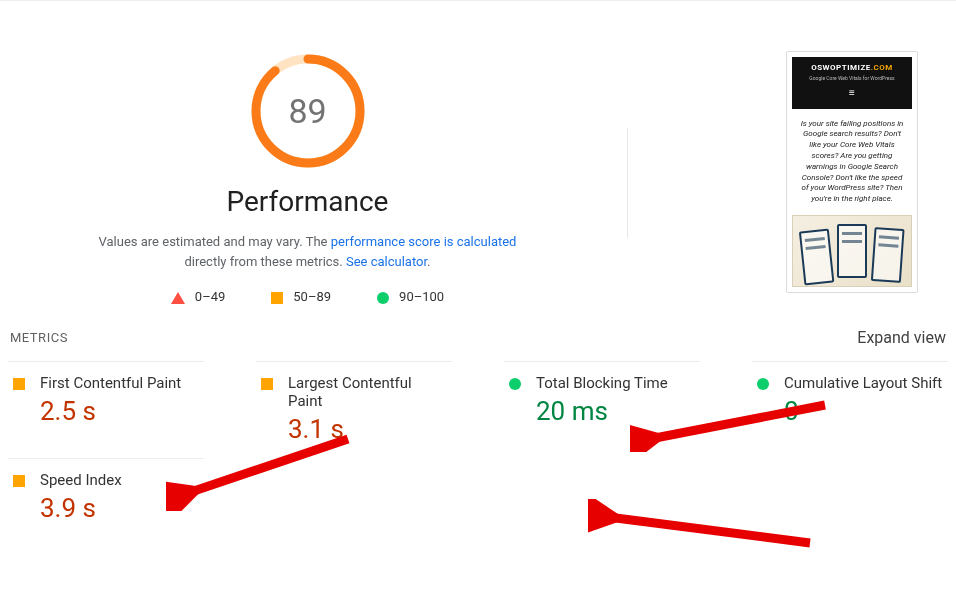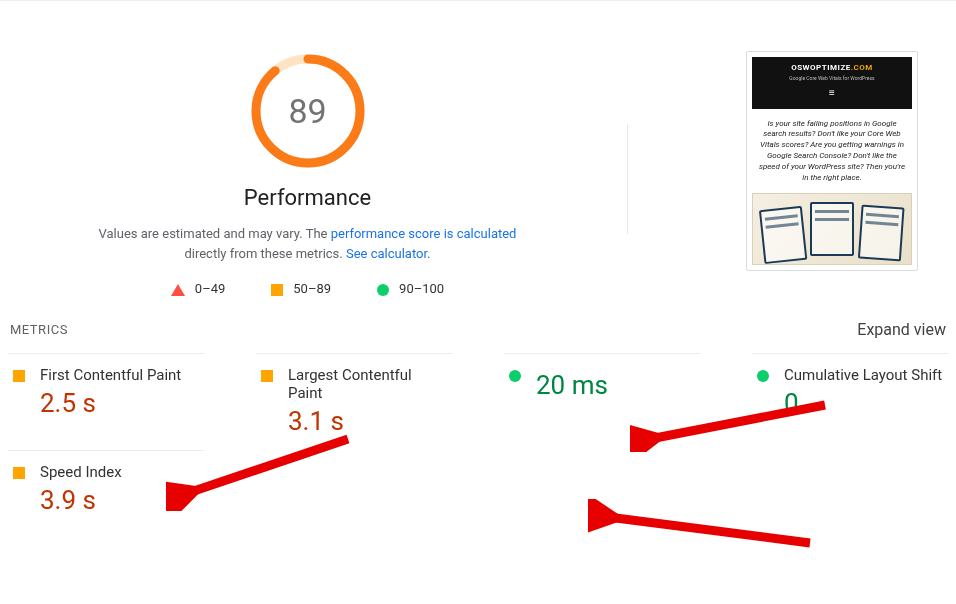--- a/index.html
+++ b/index.html
@@ -37,21 +37,21 @@
     inset: 0;
     display: flex;
     align-items: center;
     justify-content: center;
     font-size: 34px;
     font-weight: 400;
     color: #737373;
   }
   .gauge-title {
     margin-top: 14px;
-    font-size: 22px;
+    font-size: 28px;
     color: #212121;
   }
   .gauge-desc {
     margin-top: 14px;
     font-size: 13px;
     color: #5f6368;
     text-align: center;
     max-width: 420px;
     line-height: 1.5;
   }
@@ -81,21 +81,21 @@
     margin-top: 50px;
   }
   .preview-col {
     width: 300px;
     display: flex;
     justify-content: flex-end;
     padding-top: 40px;
     padding-right: 30px;
   }
   .preview-card {
-    width: 172px;
+    width: 132px;
     border: 1px solid #dadce0;
     border-radius: 2px;
     padding: 5px;
     background: #fff;
   }
   .preview-hdr {
     background: #111;
     color: #fff;
     text-align: center;
     padding: 6px 4px 10px;
@@ -252,20 +252,21 @@
     <div class="txt">
       <div class="name">Largest Contentful Paint</div>
       <div class="val orange">3.1 s</div>
     </div>
   </div>
   <div class="metric">
     <div class="shape">
         <div class="dot-green"></div>
       </div>
     <div class="txt">
+      <div class="name">Total Blocking Time</div>
       <div class="val green">20 ms</div>
     </div>
   </div>
   <div class="metric">
     <div class="shape">
         <div class="dot-green"></div>
       </div>
     <div class="txt">
       <div class="name">Cumulative Layout Shift</div>
       <div class="val green">0</div>

